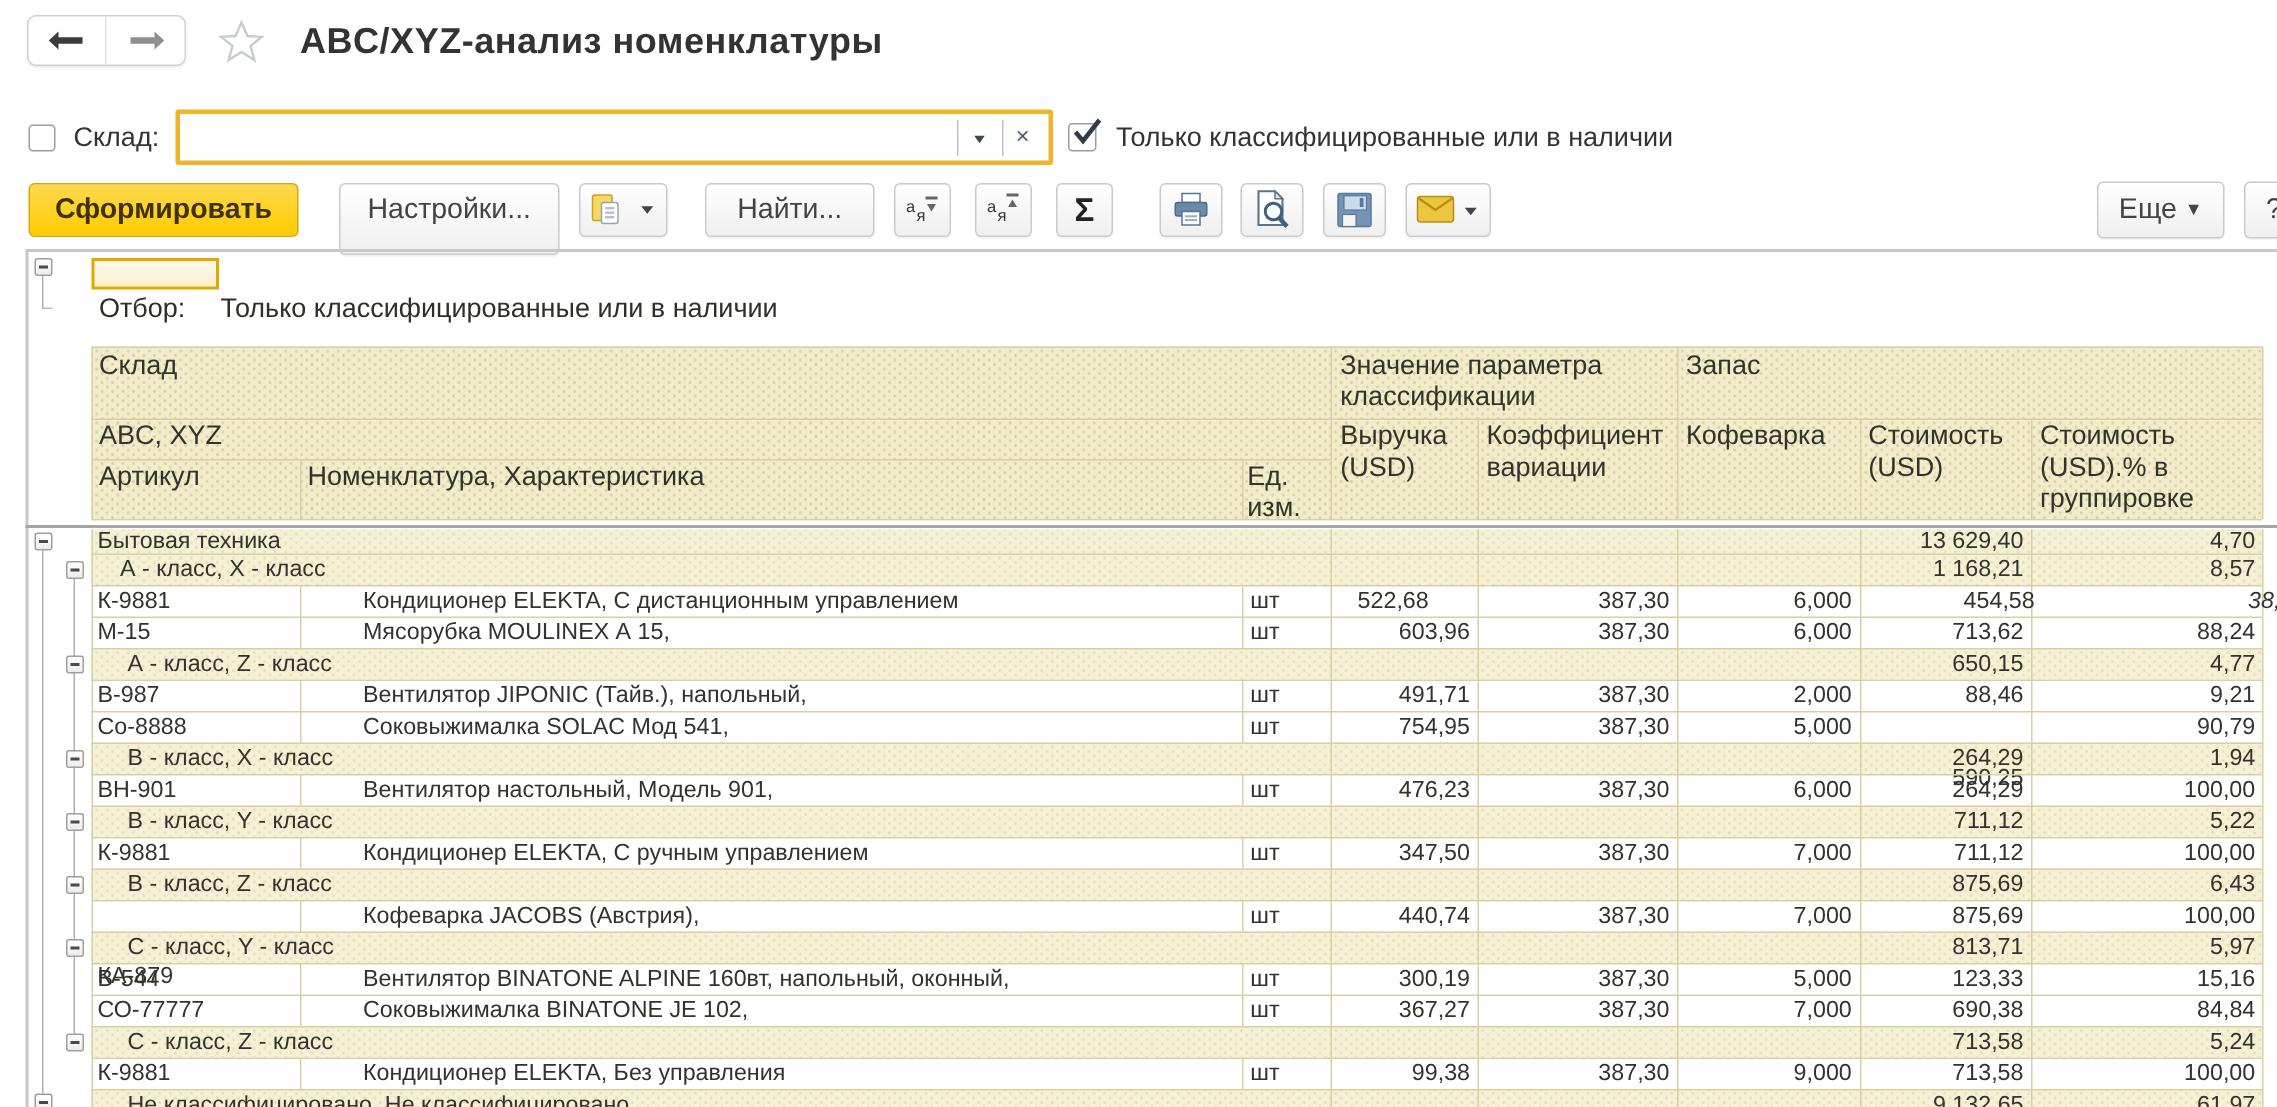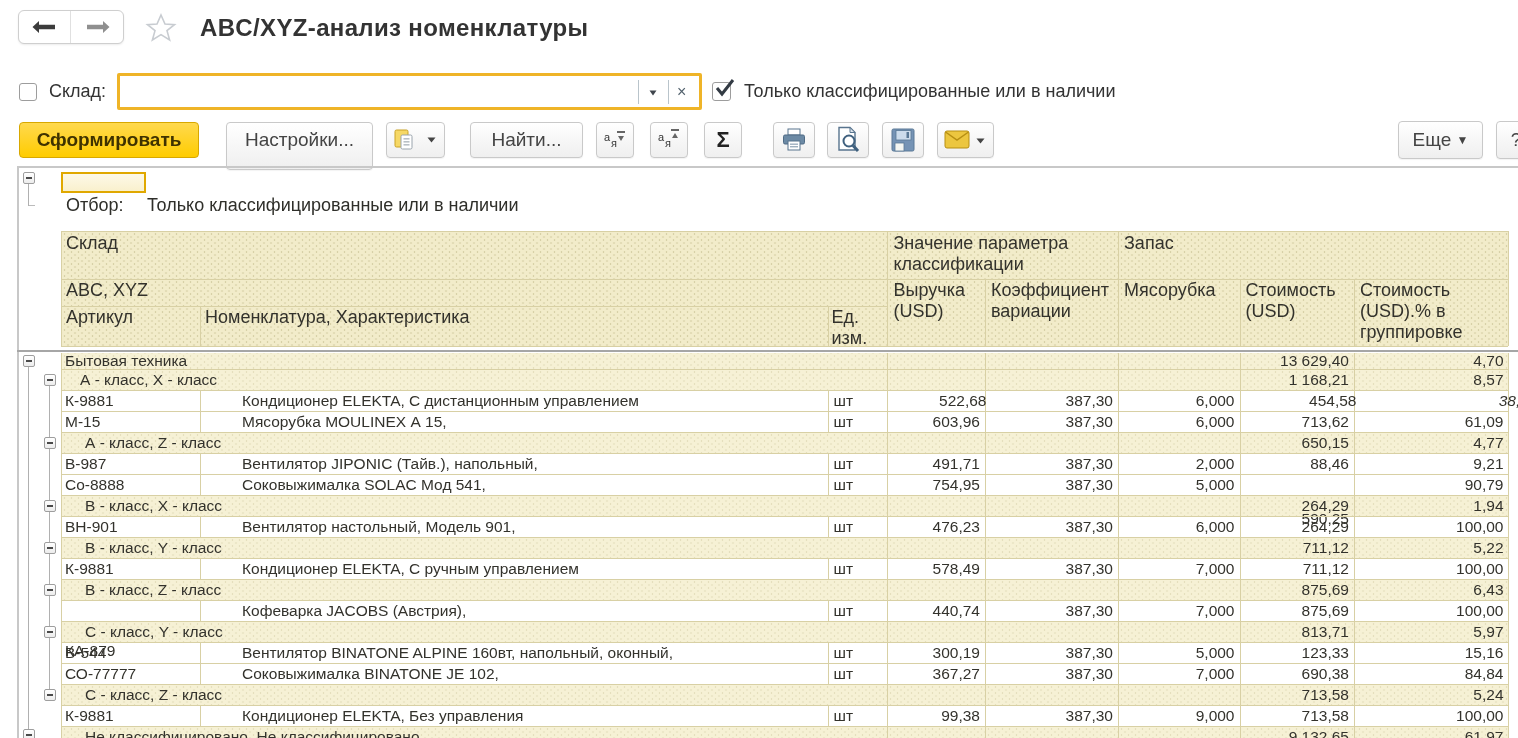--- a/index.html
+++ b/index.html
@@ -128,21 +128,21 @@
 <div class="vl" style="left:827.5px;top:305.5px;height:40.0px;"></div>
 <div class="hdr" style="left:66px;top:233px;">Склад</div>
 <div class="hdr" style="left:893.5px;top:233px;">Значение параметра<br>классификации</div>
 <div class="hdr" style="left:1124px;top:233px;">Запас</div>
 <div class="hdr" style="left:66px;top:280px;">ABC, XYZ</div>
 <div class="hdr" style="left:66px;top:306.5px;">Артикул</div>
 <div class="hdr" style="left:205px;top:306.5px;">Номенклатура, Характеристика</div>
 <div class="hdr" style="left:831.5px;top:306.5px;">Ед.<br>изм.</div>
 <div class="hdr" style="left:893.5px;top:280px;">Выручка<br>(USD)</div>
 <div class="hdr" style="left:991px;top:280px;">Коэффициент<br>вариации</div>
-<div class="hdr" style="left:1124px;top:280px;">Мясорубка</div>
+<div class="hdr" style="left:1124px;top:280px;">Кофеварка</div>
 <div class="hdr" style="left:1245.5px;top:280px;">Стоимость<br>(USD)</div>
 <div class="hdr" style="left:1360px;top:280px;">Стоимость<br>(USD).% в<br>группировке</div>
 <div style="position:absolute;left:17px;top:349.5px;width:1501px;height:2.5px;background:#a6a6a6;"></div>
 <div class="abs gstip" style="left:61px;top:353.0px;width:1447px;height:16.0px;"></div>
 <div class="abs gstip" style="left:61px;top:369.0px;width:1447px;height:21.0px;"></div>
 <div class="abs" style="left:61px;top:390.0px;width:1447px;height:21.0px;background:#fff;"></div>
 <div class="abs" style="left:61px;top:411.0px;width:1447px;height:21.0px;background:#fff;"></div>
 <div class="abs gstip" style="left:61px;top:432.0px;width:1447px;height:21.0px;"></div>
 <div class="abs" style="left:61px;top:453.0px;width:1447px;height:21.0px;background:#fff;"></div>
 <div class="abs" style="left:61px;top:474.0px;width:1447px;height:21.0px;background:#fff;"></div>
@@ -186,21 +186,21 @@
 <div class="vl" style="left:827.5px;top:390.0px;height:21.0px;"></div>
 <div class="vl" style="left:886.5px;top:390.0px;height:21.0px;"></div>
 <div class="vl" style="left:985px;top:390.0px;height:21.0px;"></div>
 <div class="vl" style="left:1118px;top:390.0px;height:21.0px;"></div>
 <div class="vl" style="left:1239.5px;top:390.0px;height:21.0px;"></div>
 <div class="vl" style="left:1354px;top:390.0px;height:21.0px;"></div>
 <div class="vl" style="left:1508px;top:390.0px;height:21.0px;"></div>
 <div class="txt" style="left:65px;top:390.0px;line-height:21.0px;">К-9881</div>
 <div class="txt" style="left:242px;top:390.0px;line-height:21.0px;">Кондиционер ELEKTA, С дистанционным управлением</div>
 <div class="txt" style="left:833.5px;top:390.0px;line-height:21.0px;">шт</div>
-<div class="num" style="left:916px;top:390.0px;width:93.5px;line-height:21.0px;text-align:center;">522,68</div>
+<div class="num" style="left:859px;top:390.0px;width:93.5px;line-height:21.0px;">522,68</div>
 <div class="num" style="left:985px;top:390.0px;width:128px;line-height:21.0px;">387,30</div>
 <div class="num" style="left:1118px;top:390.0px;width:116.5px;line-height:21.0px;">6,000</div>
 <div class="num" style="left:1247px;top:390.0px;width:109.5px;line-height:21.0px;">454,58</div>
 <div class="num" style="left:1388px;top:390.0px;width:149.5px;line-height:21.0px;font-style:italic;">38,91</div>
 <div class="hl" style="left:61px;top:432.0px;width:1447px;"></div>
 <div class="vl" style="left:61px;top:411.0px;height:21.0px;"></div>
 <div class="vl" style="left:200px;top:411.0px;height:21.0px;"></div>
 <div class="vl" style="left:827.5px;top:411.0px;height:21.0px;"></div>
 <div class="vl" style="left:886.5px;top:411.0px;height:21.0px;"></div>
 <div class="vl" style="left:985px;top:411.0px;height:21.0px;"></div>
@@ -208,21 +208,21 @@
 <div class="vl" style="left:1239.5px;top:411.0px;height:21.0px;"></div>
 <div class="vl" style="left:1354px;top:411.0px;height:21.0px;"></div>
 <div class="vl" style="left:1508px;top:411.0px;height:21.0px;"></div>
 <div class="txt" style="left:65px;top:411.0px;line-height:21.0px;">М-15</div>
 <div class="txt" style="left:242px;top:411.0px;line-height:21.0px;">Мясорубка MOULINEX А 15,</div>
 <div class="txt" style="left:833.5px;top:411.0px;line-height:21.0px;">шт</div>
 <div class="num" style="left:886.5px;top:411.0px;width:93.5px;line-height:21.0px;">603,96</div>
 <div class="num" style="left:985px;top:411.0px;width:128px;line-height:21.0px;">387,30</div>
 <div class="num" style="left:1118px;top:411.0px;width:116.5px;line-height:21.0px;">6,000</div>
 <div class="num" style="left:1239.5px;top:411.0px;width:109.5px;line-height:21.0px;">713,62</div>
-<div class="num" style="left:1354px;top:411.0px;width:149.5px;line-height:21.0px;">61,09</div>
+<div class="num" style="left:1354px;top:411.0px;width:149.5px;line-height:21.0px;">88,24</div>
 <div class="hl" style="left:61px;top:453.0px;width:1447px;"></div>
 <div class="vl" style="left:61px;top:432.0px;height:21.0px;"></div>
 <div class="vl" style="left:886.5px;top:432.0px;height:21.0px;"></div>
 <div class="vl" style="left:985px;top:432.0px;height:21.0px;"></div>
 <div class="vl" style="left:1118px;top:432.0px;height:21.0px;"></div>
 <div class="vl" style="left:1239.5px;top:432.0px;height:21.0px;"></div>
 <div class="vl" style="left:1354px;top:432.0px;height:21.0px;"></div>
 <div class="vl" style="left:1508px;top:432.0px;height:21.0px;"></div>
 <div class="txt" style="left:85px;top:432.0px;line-height:21.0px;">А - класс, Z - класс</div>
 <div class="num" style="left:1239.5px;top:432.0px;width:109.5px;line-height:21.0px;">650,15</div>
@@ -309,21 +309,21 @@
 <div class="vl" style="left:827.5px;top:558.0px;height:21.0px;"></div>
 <div class="vl" style="left:886.5px;top:558.0px;height:21.0px;"></div>
 <div class="vl" style="left:985px;top:558.0px;height:21.0px;"></div>
 <div class="vl" style="left:1118px;top:558.0px;height:21.0px;"></div>
 <div class="vl" style="left:1239.5px;top:558.0px;height:21.0px;"></div>
 <div class="vl" style="left:1354px;top:558.0px;height:21.0px;"></div>
 <div class="vl" style="left:1508px;top:558.0px;height:21.0px;"></div>
 <div class="txt" style="left:65px;top:558.0px;line-height:21.0px;">К-9881</div>
 <div class="txt" style="left:242px;top:558.0px;line-height:21.0px;">Кондиционер ELEKTA, С ручным управлением</div>
 <div class="txt" style="left:833.5px;top:558.0px;line-height:21.0px;">шт</div>
-<div class="num" style="left:886.5px;top:558.0px;width:93.5px;line-height:21.0px;">578,49</div>
+<div class="num" style="left:886.5px;top:558.0px;width:93.5px;line-height:21.0px;">347,50</div>
 <div class="num" style="left:985px;top:558.0px;width:128px;line-height:21.0px;">387,30</div>
 <div class="num" style="left:1118px;top:558.0px;width:116.5px;line-height:21.0px;">7,000</div>
 <div class="num" style="left:1239.5px;top:558.0px;width:109.5px;line-height:21.0px;">711,12</div>
 <div class="num" style="left:1354px;top:558.0px;width:149.5px;line-height:21.0px;">100,00</div>
 <div class="hl" style="left:61px;top:600.0px;width:1447px;"></div>
 <div class="vl" style="left:61px;top:579.0px;height:21.0px;"></div>
 <div class="vl" style="left:886.5px;top:579.0px;height:21.0px;"></div>
 <div class="vl" style="left:985px;top:579.0px;height:21.0px;"></div>
 <div class="vl" style="left:1118px;top:579.0px;height:21.0px;"></div>
 <div class="vl" style="left:1239.5px;top:579.0px;height:21.0px;"></div>

